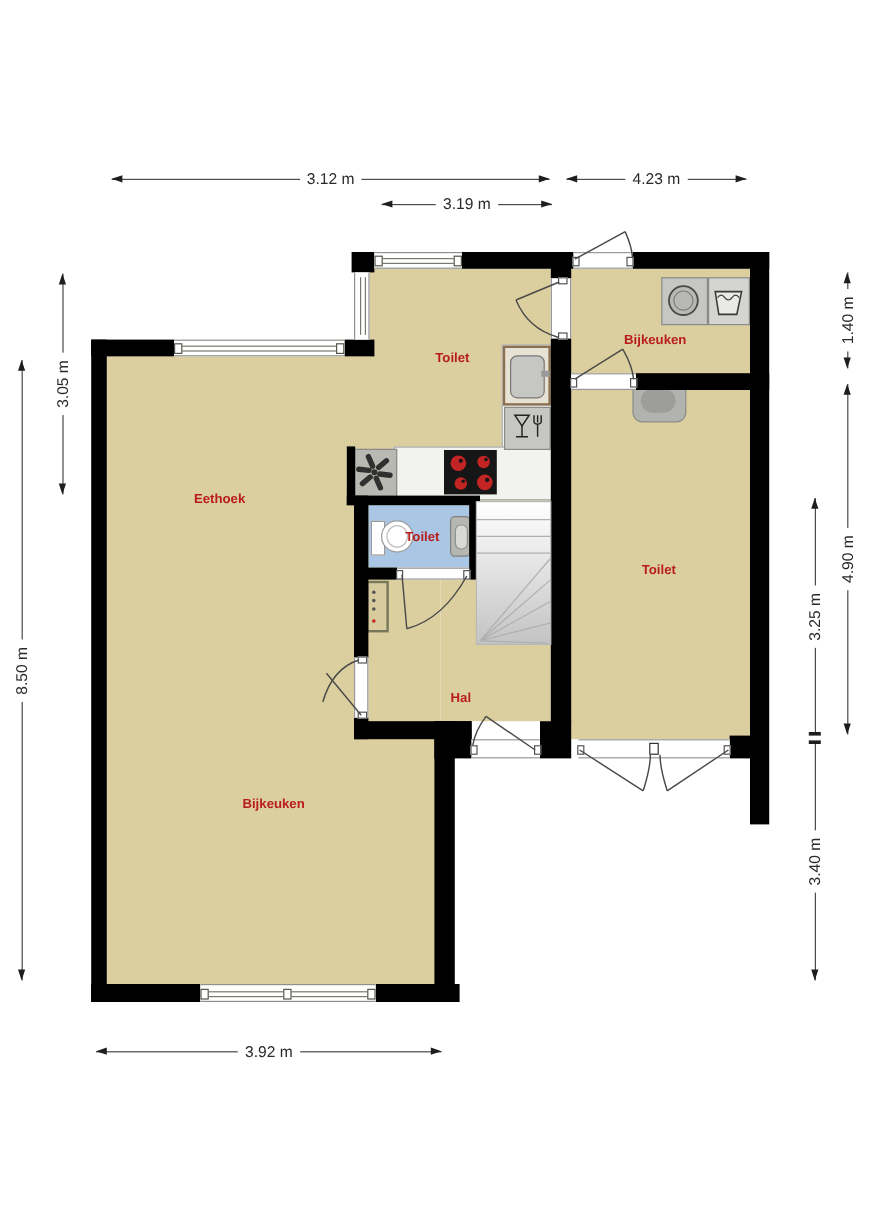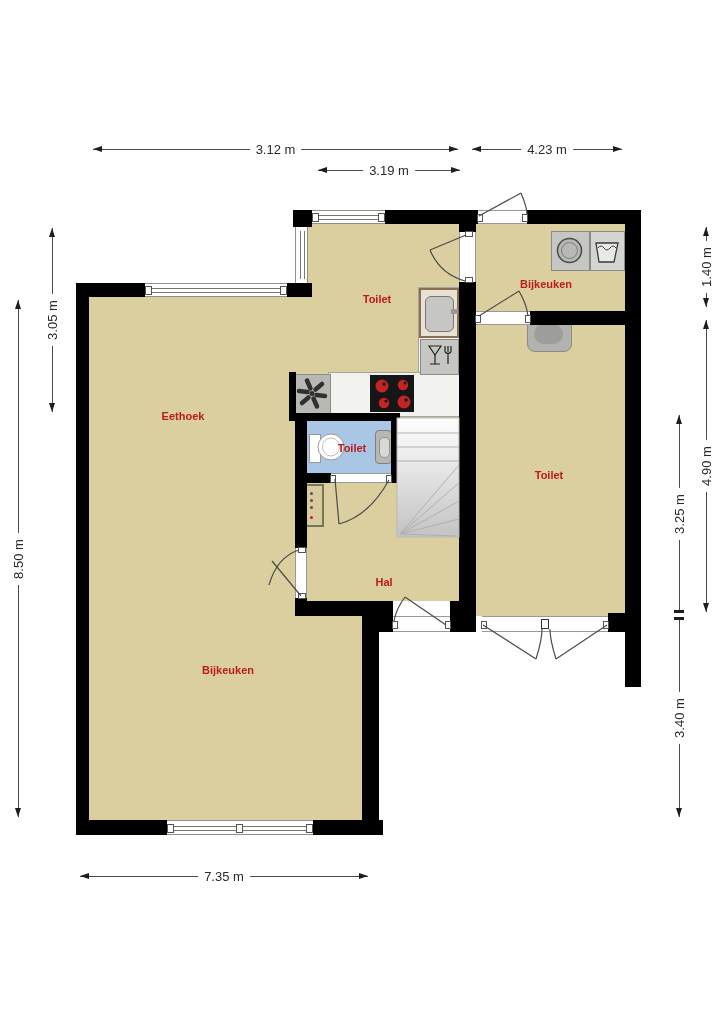--- a/index.html
+++ b/index.html
@@ -256,21 +256,21 @@
   <div class="dim dim-h" style="left:318px;top:170px;width:142px;">
     <span class="line"></span>
     <span class="a-l"></span>
     <span class="a-r"></span>
     <span class="dim-label-h">3.19 m</span>
   </div>
   <div class="dim dim-h" style="left:80px;top:876px;width:288px;">
     <span class="line"></span>
     <span class="a-l"></span>
     <span class="a-r"></span>
-    <span class="dim-label-h">7.35 m</span>
+    <span class="dim-label-h">3.92 m</span>
   </div>
   <div class="dim dim-v" style="left:18px;top:300px;height:517px;">
     <span class="line"></span>
     <span class="a-u"></span>
     <span class="a-d"></span>
     <span class="dim-label-v">8.50 m</span>
   </div>
   <div class="dim dim-v" style="left:52px;top:228px;height:184px;">
     <span class="line"></span>
     <span class="a-u"></span>

